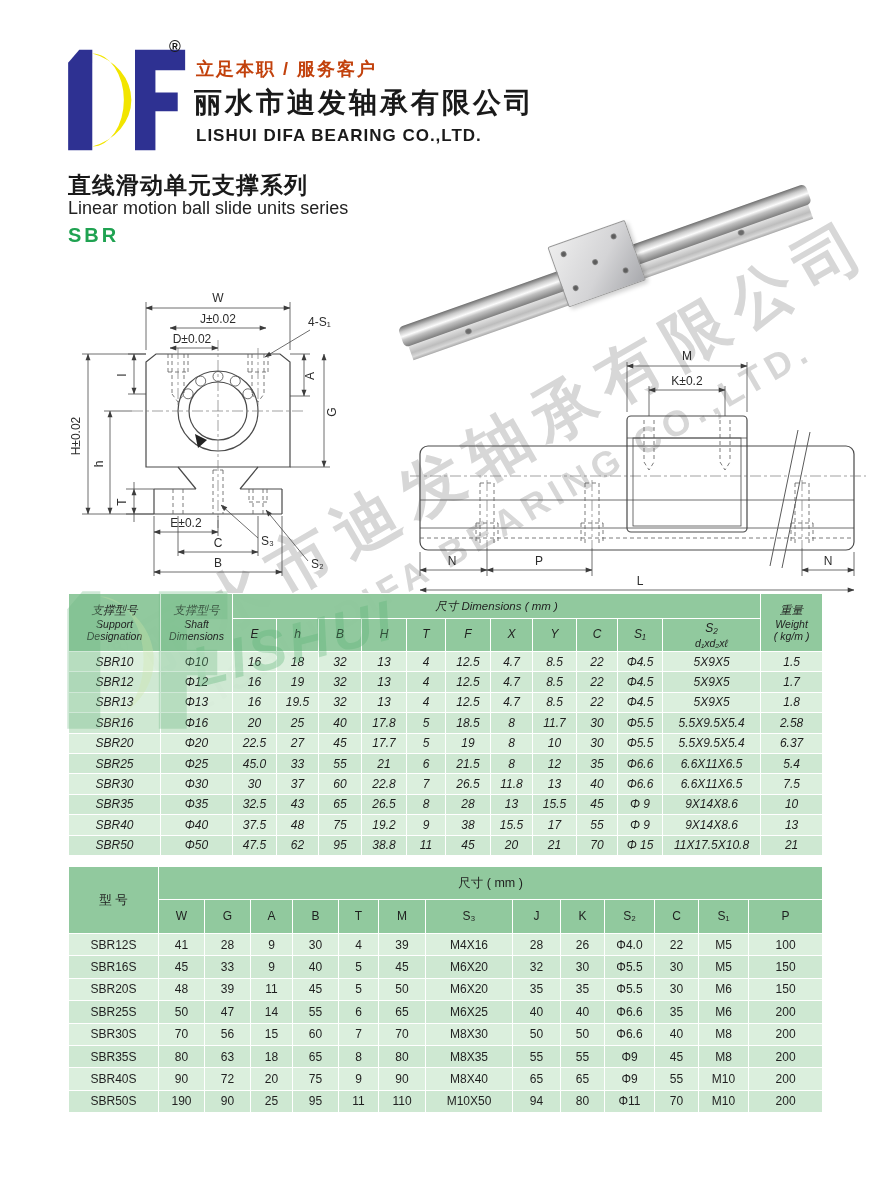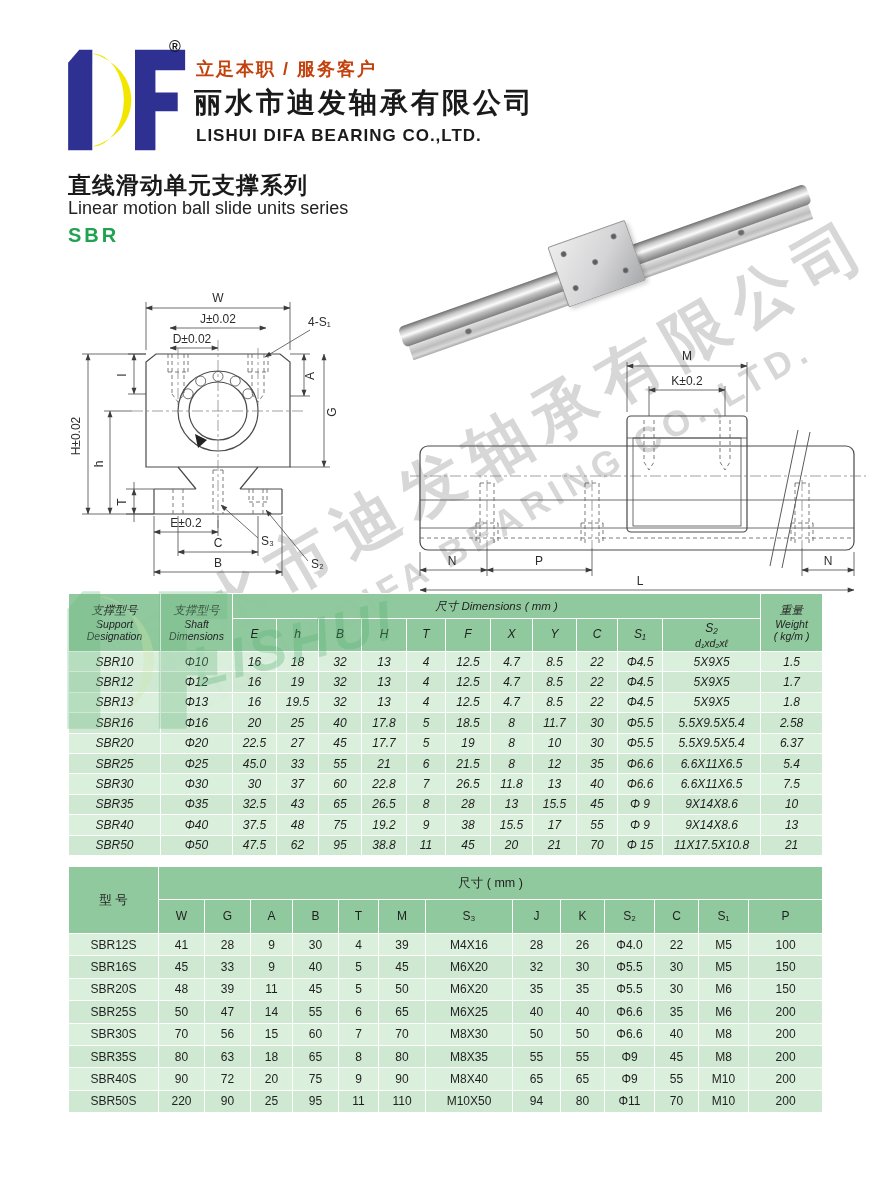--- a/index.html
+++ b/index.html
@@ -576,21 +576,21 @@
           <td>M8X40</td>
           <td>65</td>
           <td>65</td>
           <td>Φ9</td>
           <td>55</td>
           <td>M10</td>
           <td>200</td>
         </tr>
         <tr>
           <td>SBR50S</td>
-          <td>220</td>
+          <td>190</td>
           <td>90</td>
           <td>25</td>
           <td>95</td>
           <td>11</td>
           <td>110</td>
           <td>M10X50</td>
           <td>94</td>
           <td>80</td>
           <td>Φ11</td>
           <td>70</td>

